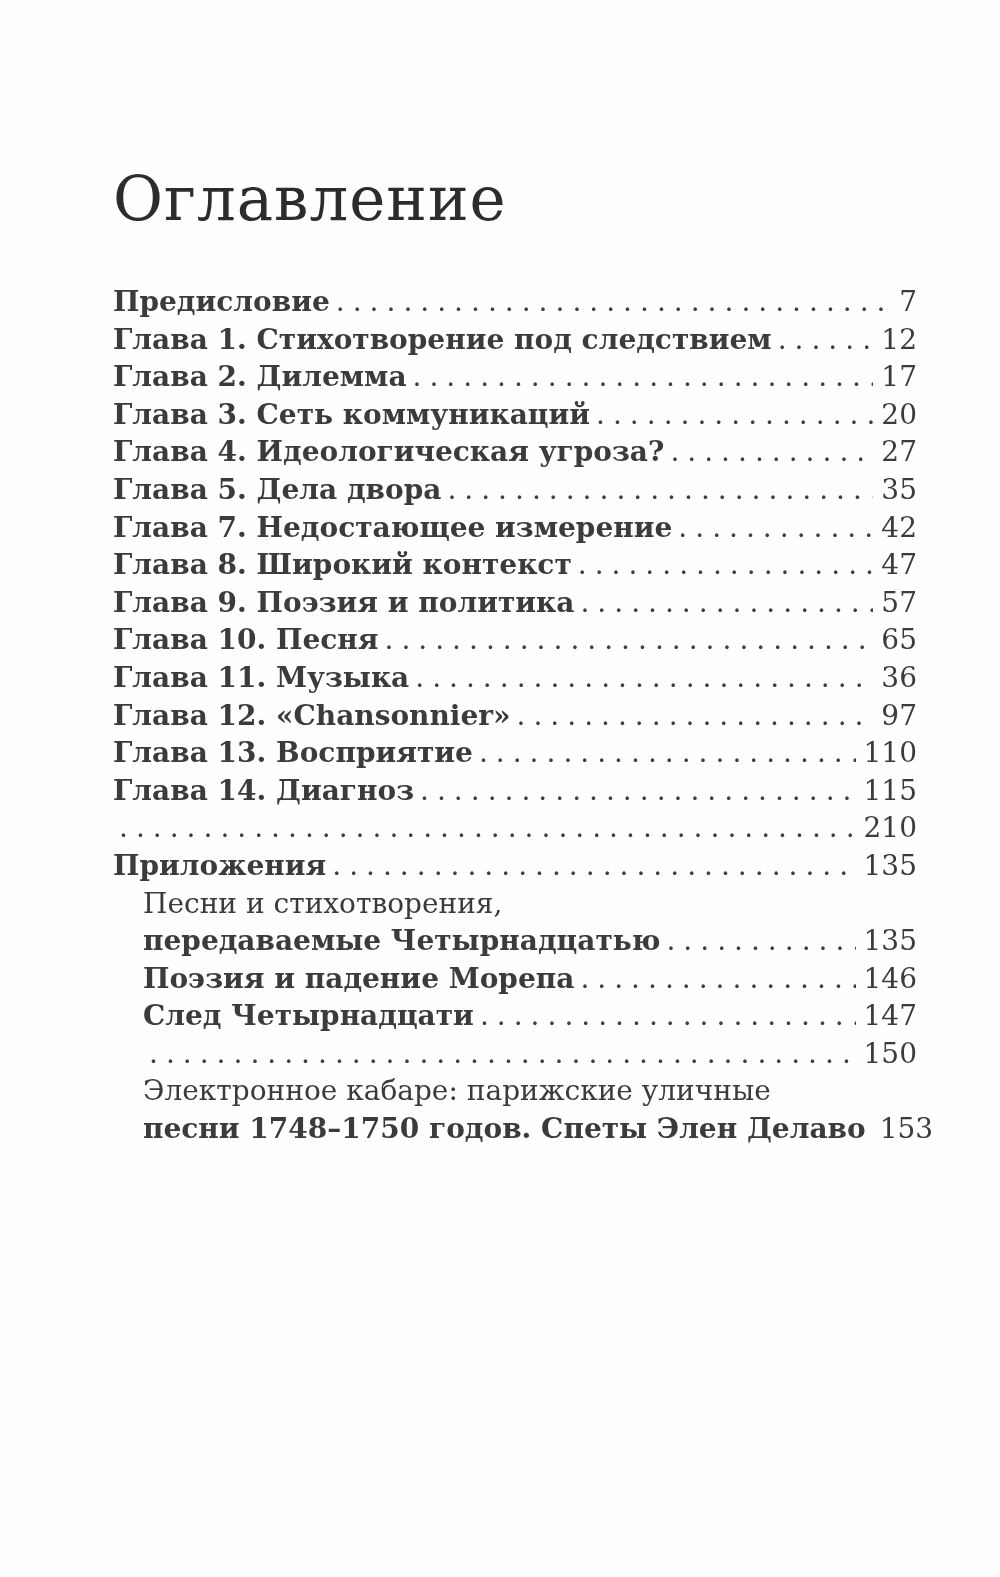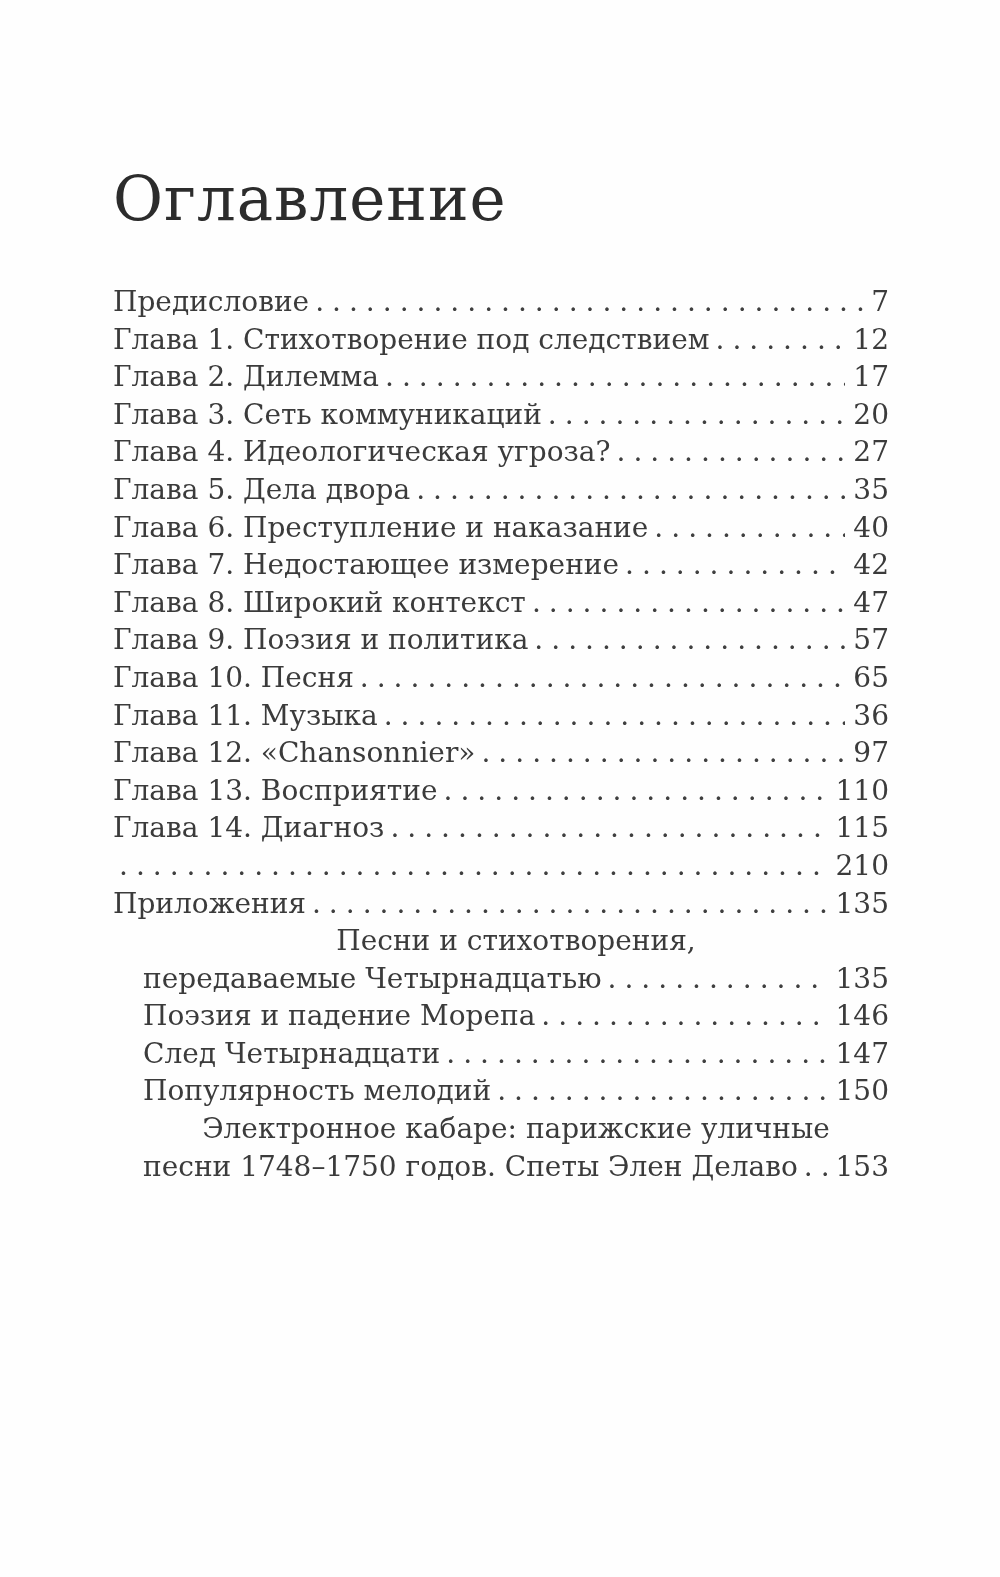--- a/index.html
+++ b/index.html
@@ -16,21 +16,21 @@
     -webkit-font-smoothing: antialiased;
     overflow: hidden;
   }
   .page {
     position: absolute;
     top: 0; left: 0;
     width: 1000px;
     height: 1577px;
     background: #fefefe;
     box-sizing: border-box;
-    padding: 168px 111px 0 113px; 
+    padding: 168px 83px 0 113px; 
   }
   .page-title {
     font-size: 61px;
     line-height: 1.0;
     font-weight: 400;
     color: #2c2c2c;
     letter-spacing: 1px;
     margin: 0;
   }
   .toc-list {
@@ -39,31 +39,31 @@
   .toc-entry {
     font-size: 28px;
     color: #3b3b3b;
   }
   .toc-entry.indent-1 {
     padding-left: 30px;
   }
   .toc-preline {
     line-height: 37.6px;
     white-space: nowrap;
-    text-align: center;
   }
   .toc-preline:empty { display: none; }
   .toc-line {
     display: flex;
     align-items: baseline;
     line-height: 37.6px;
   }
   .toc-label {
     white-space: nowrap;
     flex: 0 0 auto;
+    font-weight: bold;
   }
   .toc-dots {
     flex: 1 1 auto;
     overflow: hidden;
     white-space: nowrap;
     margin: 0 3px 0 6px;
     letter-spacing: 8px;
     color: #3f3f3f;
   }
   .toc-dots::after {
@@ -131,28 +131,20 @@
 
   <div class="toc-entry">
 
     <div class="toc-line">
       <span class="toc-label">Глава 5. Дела двора</span>
       <span class="toc-dots"></span>
       <span class="toc-page">35</span>
     </div>
   </div>
 
-  <div class="toc-entry">
-
-    <div class="toc-line">
-      <span class="toc-label">Глава 6. Преступление и наказание</span>
-      <span class="toc-dots"></span>
-      <span class="toc-page">40</span>
-    </div>
-  </div>
 
   <div class="toc-entry">
 
     <div class="toc-line">
       <span class="toc-label">Глава 7. Недостающее измерение</span>
       <span class="toc-dots"></span>
       <span class="toc-page">42</span>
     </div>
   </div>
 
@@ -261,21 +253,20 @@
     <div class="toc-line">
       <span class="toc-label">След Четырнадцати</span>
       <span class="toc-dots"></span>
       <span class="toc-page">147</span>
     </div>
   </div>
 
   <div class="toc-entry indent-1">
 
     <div class="toc-line">
-      <span class="toc-label">Популярность мелодий</span>
       <span class="toc-dots"></span>
       <span class="toc-page">150</span>
     </div>
   </div>
 
   <div class="toc-entry indent-1">
     <div class="toc-preline">Электронное кабаре: парижские уличные</div>
     <div class="toc-line">
       <span class="toc-label">песни 1748–1750 годов. Спеты Элен Делаво</span>
       <span class="toc-dots"></span>

